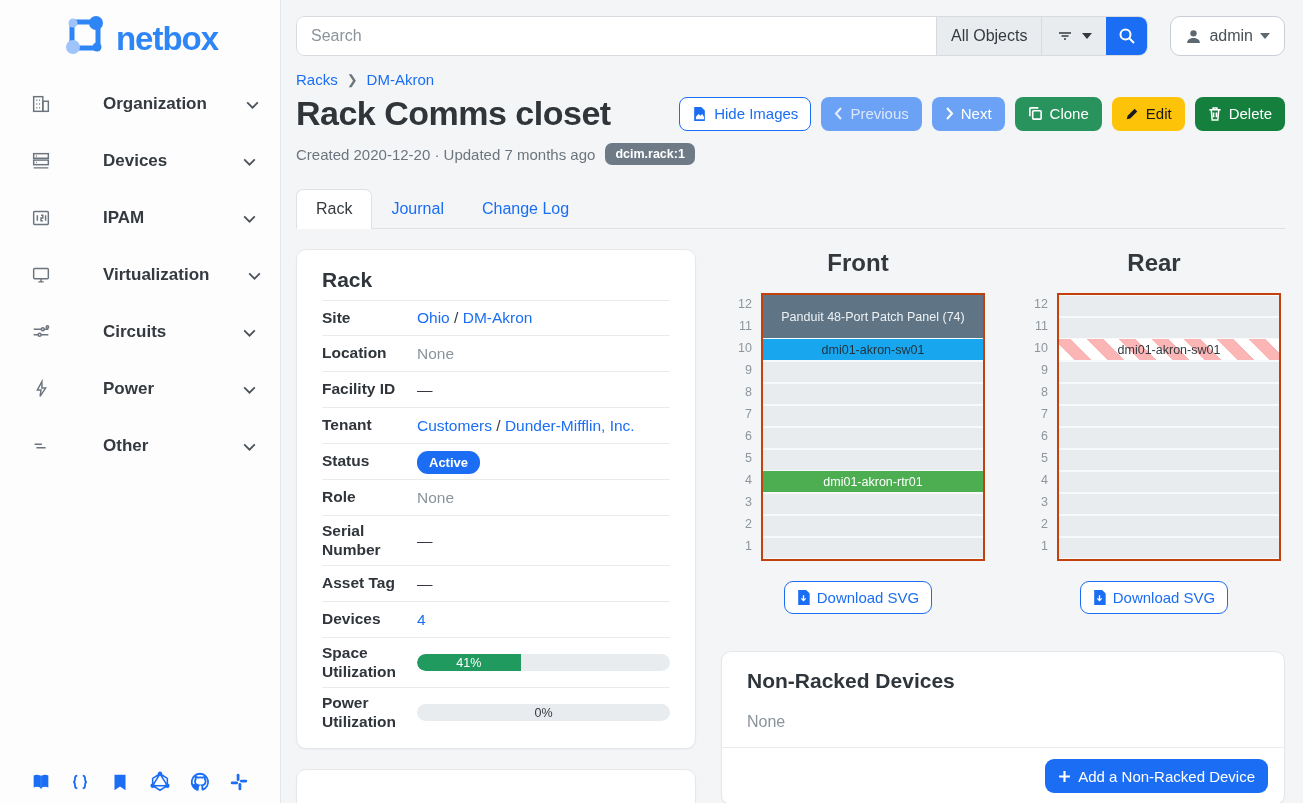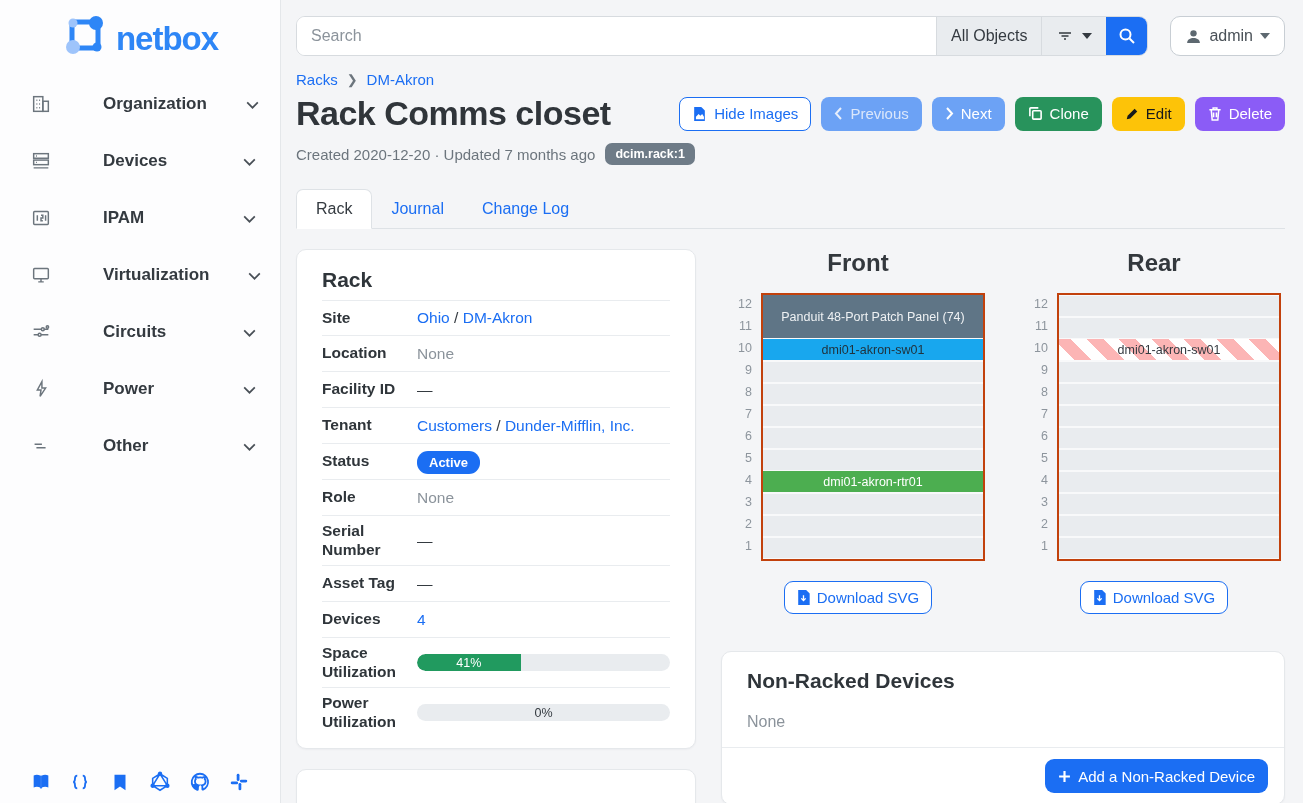--- a/index.html
+++ b/index.html
@@ -40,21 +40,21 @@
   .crumb-sep { color:#6c757d; font-size:13px; }
   .title-row { display:flex; align-items:center; margin-top:6px; }
   .page-title { font-size:34px; font-weight:700; color:#30353a; letter-spacing:-0.5px; flex:1; }
   .btn { display:inline-flex; align-items:center; gap:7px; height:34px; padding:0 12px; border-radius:8px; font-size:15px; cursor:pointer; border:1px solid transparent; white-space:nowrap; }
   .btn + .btn { margin-left:10px; }
   .btn-outline-blue { background:#fff; border-color:#1b6ef3; color:#1b6ef3; }
   .btn-soft-blue { background:#6ca2f5; color:#fff; }
   .btn-soft-blue.disabled { color:#dbe7fb; }
   .btn-green { background:#28935c; color:#fff; }
   .btn-yellow { background:#fdc308; color:#17191b; }
-  .btn-red { background:#8b5cf6; color:#fff; }
+  .btn-red { background:#15803d; color:#fff; }
   .sub-row { display:flex; align-items:center; gap:10px; margin-top:10px; }
   .sub-text { font-size:15px; color:#6c757d; }
   .id-badge { background:#6e7b87; color:#fff; font-size:12.5px; font-weight:700; padding:4px 10px; border-radius:7px; }
 
   
   .tabs { display:flex; align-items:flex-end; margin-top:24px; border-bottom:1px solid #dee2e6; }
   .tab { font-size:16px; padding:10px 19px; cursor:pointer; }
   .tab.active { background:#fff; color:#343a40; border:1px solid #dee2e6; border-bottom:1px solid #fff; border-radius:7px 7px 0 0; margin-bottom:-1px; }
   .tab.link { color:#1b6ef3; }
 

